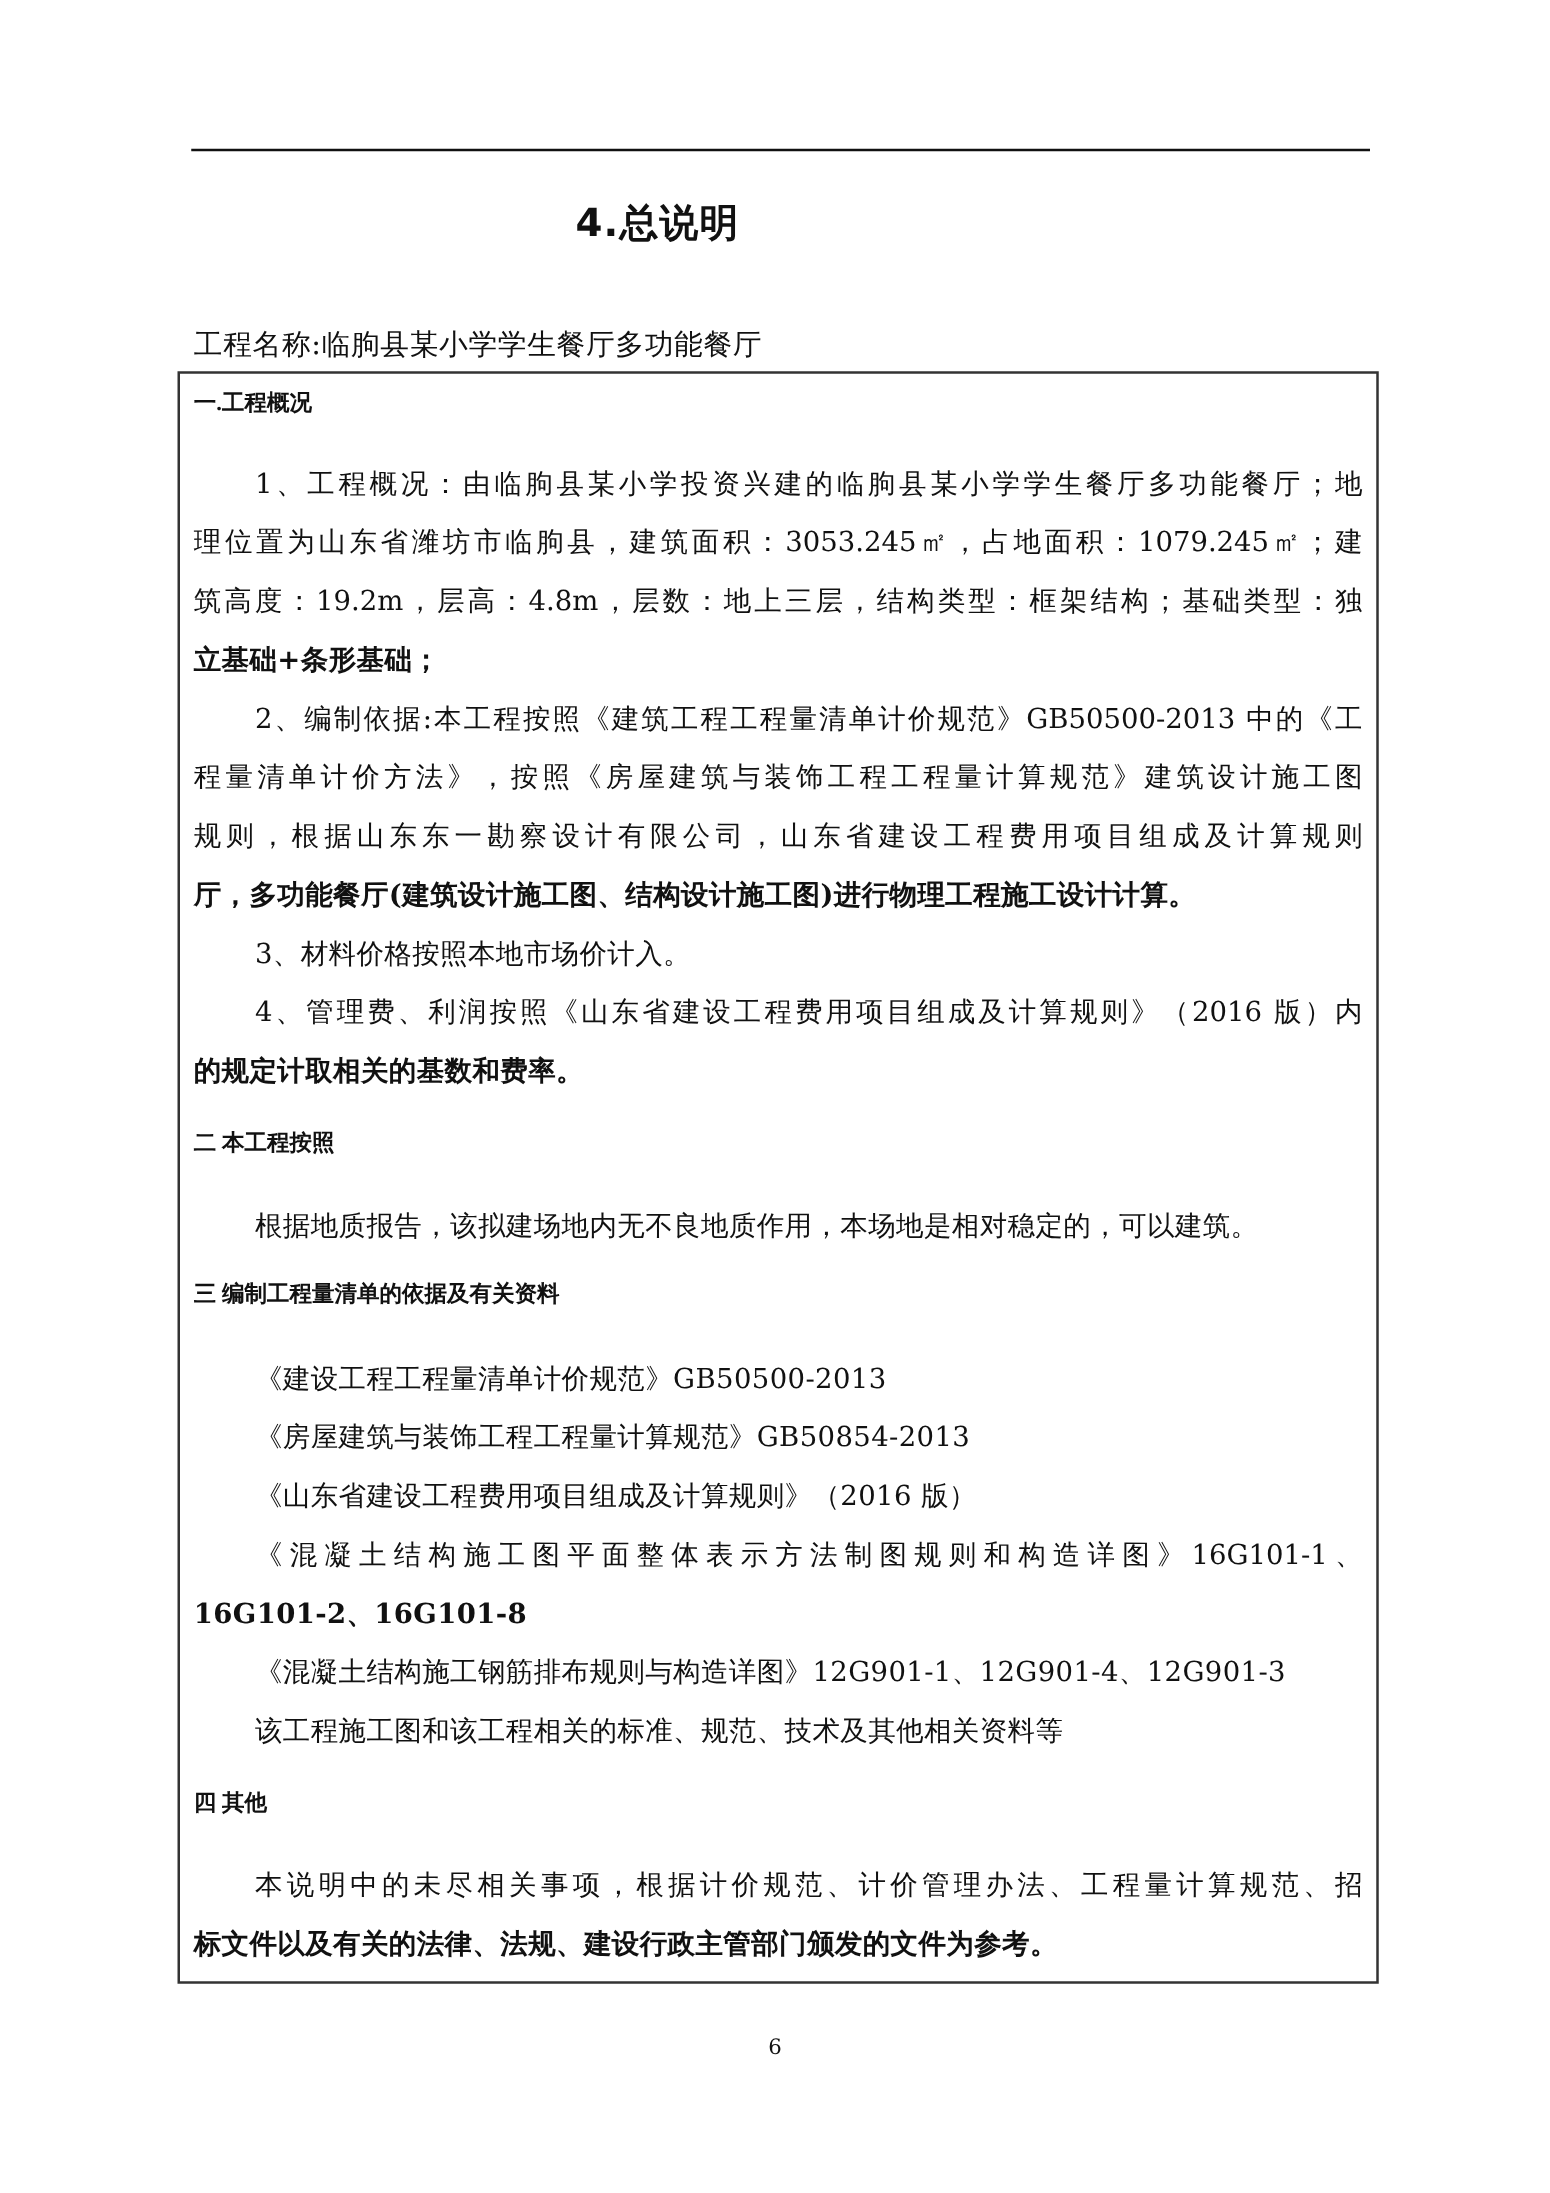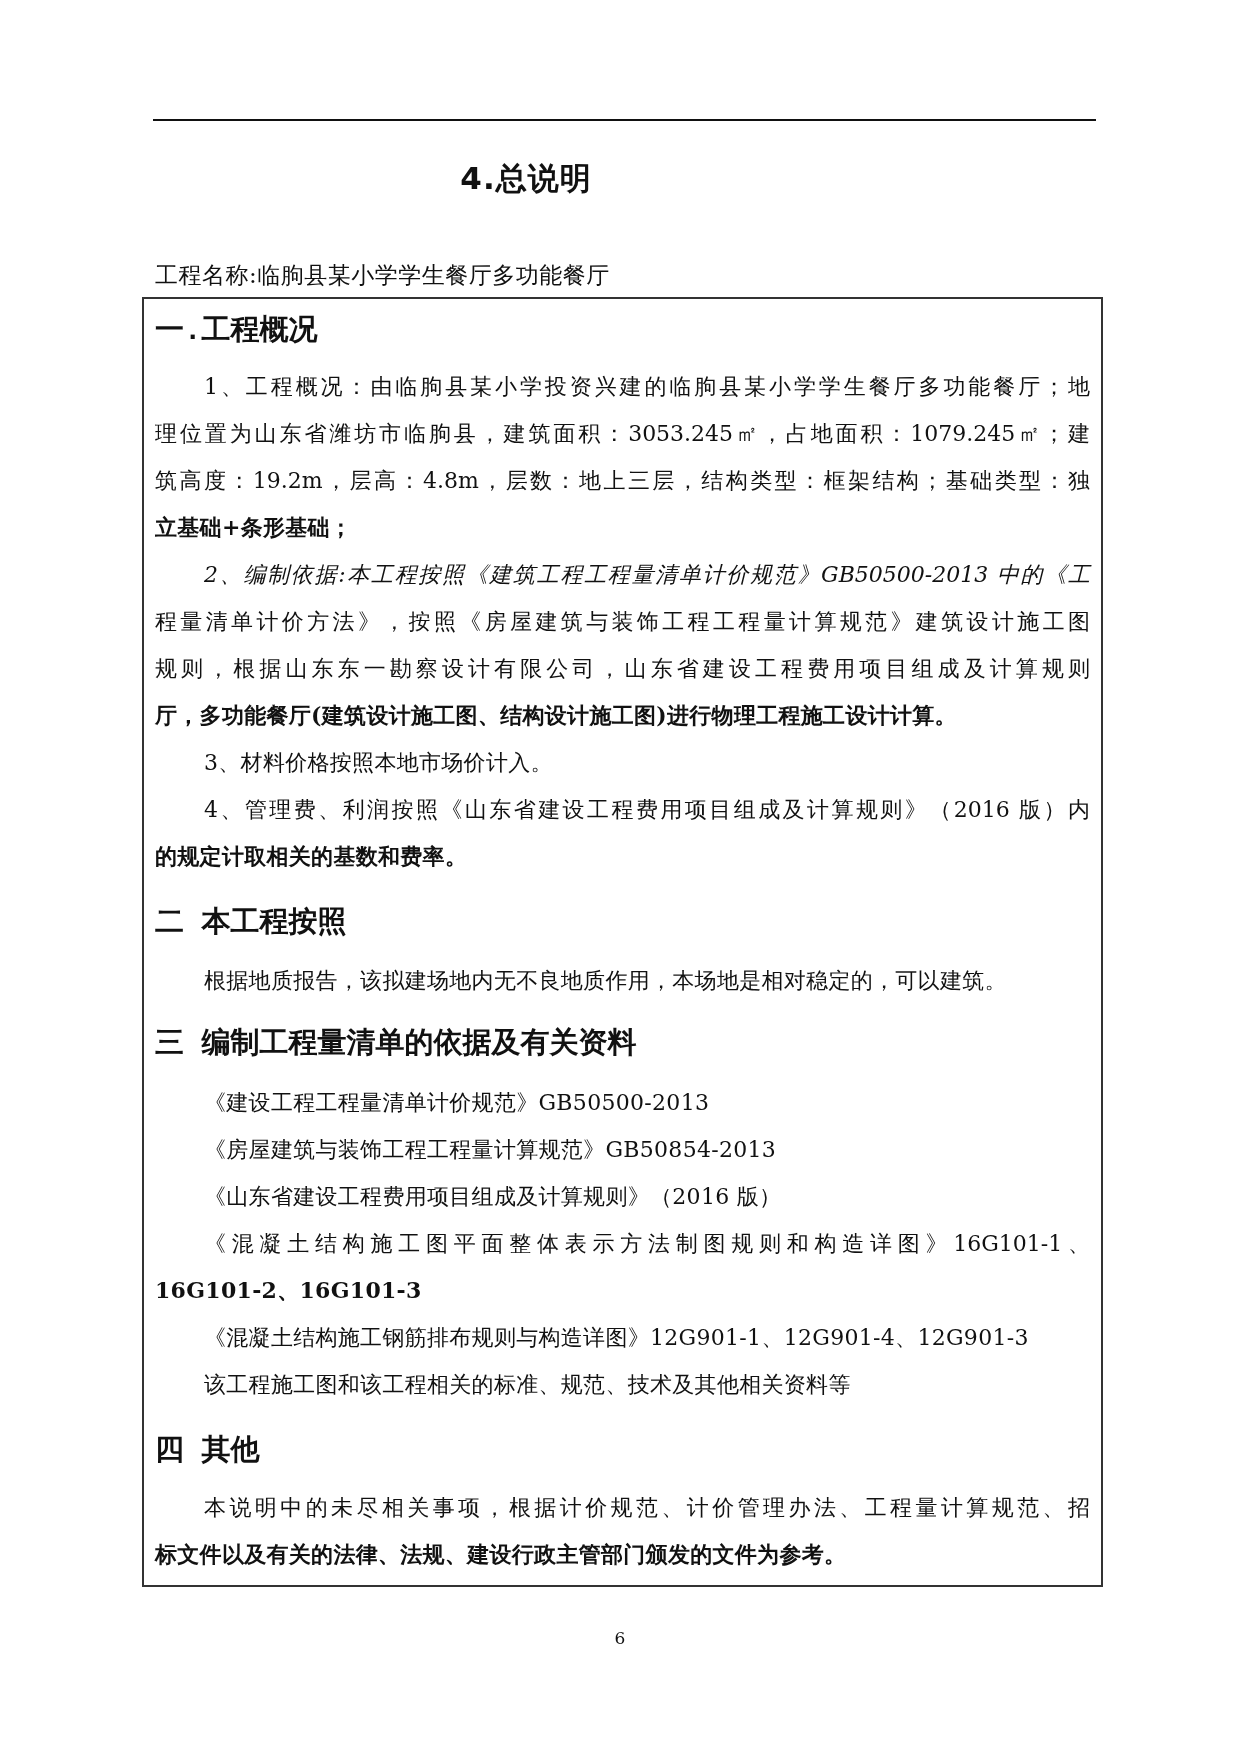--- a/index.html
+++ b/index.html
@@ -46,23 +46,23 @@
       left: 142px;
       top: 297px;
       width: 961px;
       height: 1290px;
       border: 2px solid #333333;
       box-sizing: border-box;
     }
     .section-heading {
       position: absolute;
       left: 155px;
-      font-family: Liberation Mono, monospace;
+      font-family: Liberation Serif, serif;
       font-weight: bold;
-      font-size: 29px;
+      font-size: 18px;
       white-space: nowrap;
     }
     .line {
       position: absolute;
       font-size: 22px;
       white-space: nowrap;
       letter-spacing: 0.3px;
     }
     .indent { left: 204px; }
     .flush { left: 155px; font-weight: bold; }
@@ -97,37 +97,37 @@
 
 <div class="project-name">工程名称:临朐县某小学学生餐厅多功能餐厅</div>
 
 <div class="frame"></div>
 
 <div class="section-heading" style="top:310px;">一.工程概况</div>
 <div class="justify-line indent-j" style="top:372px;">1、工程概况：由临朐县某小学投资兴建的临朐县某小学学生餐厅多功能餐厅；地</div>
 <div class="justify-line" style="top:419px;">理位置为山东省潍坊市临朐县，建筑面积：3053.245㎡，占地面积：1079.245㎡；建</div>
 <div class="justify-line" style="top:466px;">筑高度：19.2m，层高：4.8m，层数：地上三层，结构类型：框架结构；基础类型：独</div>
 <div class="line flush" style="top:513px;">立基础+条形基础；</div>
-<div class="justify-line indent-j" style="top:560px;font-style:italic;">2、编制依据:本工程按照《建筑工程工程量清单计价规范》GB50500-2013 中的《工</div>
+<div class="justify-line indent-j" style="top:560px;">2、编制依据:本工程按照《建筑工程工程量清单计价规范》GB50500-2013 中的《工</div>
 <div class="justify-line" style="top:607px;">程量清单计价方法》，按照《房屋建筑与装饰工程工程量计算规范》建筑设计施工图</div>
 <div class="justify-line" style="top:654px;">规则，根据山东东一勘察设计有限公司，山东省建设工程费用项目组成及计算规则</div>
 <div class="line flush" style="top:701px;">厅，多功能餐厅(建筑设计施工图、结构设计施工图)进行物理工程施工设计计算。</div>
 <div class="line indent" style="top:748px;">3、材料价格按照本地市场价计入。</div>
 <div class="justify-line indent-j" style="top:795px;">4、管理费、利润按照《山东省建设工程费用项目组成及计算规则》（2016 版）内</div>
 <div class="line flush" style="top:842px;">的规定计取相关的基数和费率。</div>
 
 <div class="section-heading" style="top:902px;">二 本工程按照</div>
 <div class="line indent" style="top:966px;">根据地质报告，该拟建场地内无不良地质作用，本场地是相对稳定的，可以建筑。</div>
 
 <div class="section-heading" style="top:1023px;">三 编制工程量清单的依据及有关资料</div>
 <div class="line indent" style="top:1088px;">《建设工程工程量清单计价规范》GB50500-2013</div>
 <div class="line indent" style="top:1135px;">《房屋建筑与装饰工程工程量计算规范》GB50854-2013</div>
 <div class="line indent" style="top:1182px;">《山东省建设工程费用项目组成及计算规则》（2016 版）</div>
 <div class="justify-line indent-j" style="top:1229px;">《混凝土结构施工图平面整体表示方法制图规则和构造详图》16G101-1、</div>
-<div class="line flush" style="top:1276px;">16G101-2、16G101-3</div>
+<div class="line flush" style="top:1276px;">16G101-2、16G101-8</div>
 <div class="line indent" style="top:1323px;">《混凝土结构施工钢筋排布规则与构造详图》12G901-1、12G901-4、12G901-3</div>
 <div class="line indent" style="top:1370px;">该工程施工图和该工程相关的标准、规范、技术及其他相关资料等</div>
 
 <div class="section-heading" style="top:1430px;">四 其他</div>
 <div class="justify-line indent-j" style="top:1493px;">本说明中的未尽相关事项，根据计价规范、计价管理办法、工程量计算规范、招</div>
 <div class="line flush" style="top:1540px;text-align:center;">标文件以及有关的法律、法规、建设行政主管部门颁发的文件为参考。</div>
 
 <div class="page-number">6</div>
 
 </body></html>

